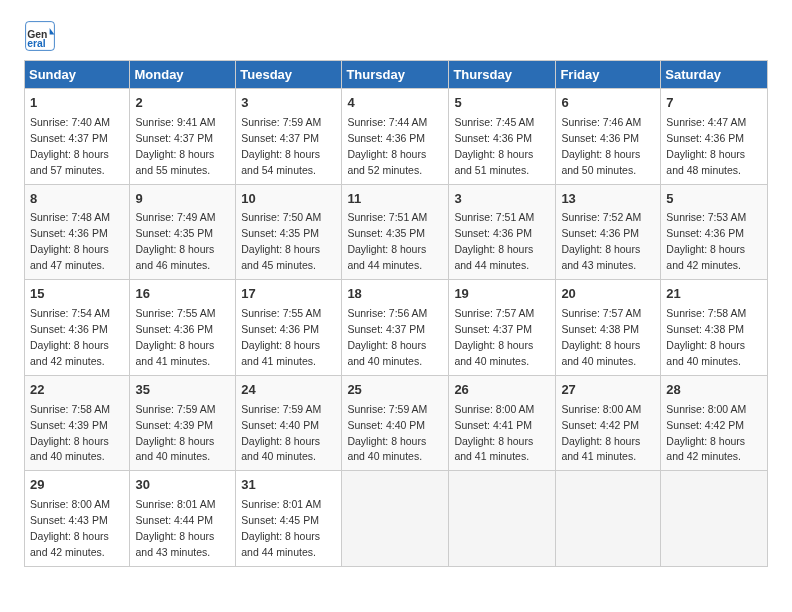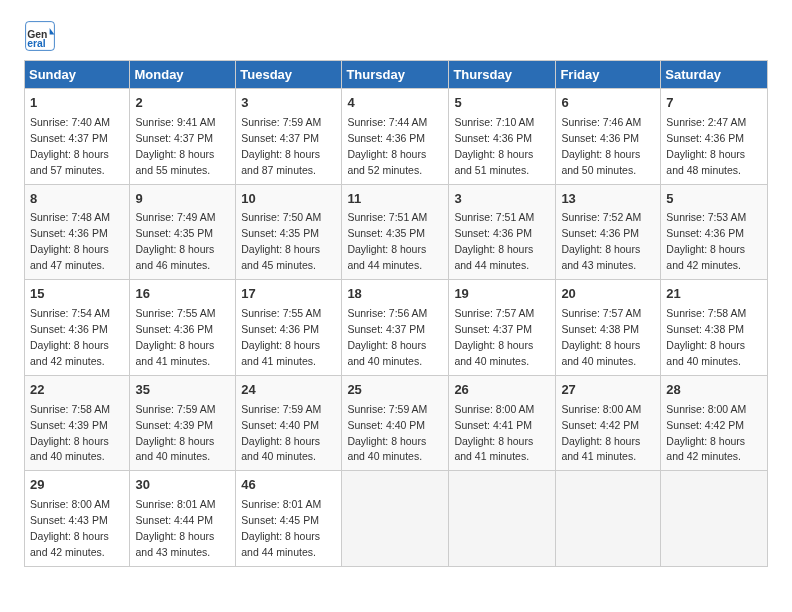--- a/index.html
+++ b/index.html
@@ -130,25 +130,25 @@
         <th>Thursday</th>
         <th>Thursday</th>
         <th>Friday</th>
         <th>Saturday</th>
       </tr>
   </thead>
   <tbody id="calendar-body">
   <tr>
         <td><span class="day-num">1</span><span class="day-detail">Sunrise: 7:40 AM</span><br><span class="day-detail">Sunset: 4:37 PM</span><br><span class="day-detail">Daylight: 8 hours and 57 minutes.</span></td>
         <td><span class="day-num">2</span><span class="day-detail">Sunrise: 9:41 AM</span><br><span class="day-detail">Sunset: 4:37 PM</span><br><span class="day-detail">Daylight: 8 hours and 55 minutes.</span></td>
-        <td><span class="day-num">3</span><span class="day-detail">Sunrise: 7:59 AM</span><br><span class="day-detail">Sunset: 4:37 PM</span><br><span class="day-detail">Daylight: 8 hours and 87 minutes.</span></td>
+        <td><span class="day-num">3</span><span class="day-detail">Sunrise: 7:59 AM</span><br><span class="day-detail">Sunset: 4:37 PM</span><br><span class="day-detail">Daylight: 8 hours and 54 minutes.</span></td>
         <td><span class="day-num">4</span><span class="day-detail">Sunrise: 7:44 AM</span><br><span class="day-detail">Sunset: 4:36 PM</span><br><span class="day-detail">Daylight: 8 hours and 52 minutes.</span></td>
-        <td><span class="day-num">5</span><span class="day-detail">Sunrise: 7:10 AM</span><br><span class="day-detail">Sunset: 4:36 PM</span><br><span class="day-detail">Daylight: 8 hours and 51 minutes.</span></td>
+        <td><span class="day-num">5</span><span class="day-detail">Sunrise: 7:45 AM</span><br><span class="day-detail">Sunset: 4:36 PM</span><br><span class="day-detail">Daylight: 8 hours and 51 minutes.</span></td>
         <td><span class="day-num">6</span><span class="day-detail">Sunrise: 7:46 AM</span><br><span class="day-detail">Sunset: 4:36 PM</span><br><span class="day-detail">Daylight: 8 hours and 50 minutes.</span></td>
-        <td><span class="day-num">7</span><span class="day-detail">Sunrise: 2:47 AM</span><br><span class="day-detail">Sunset: 4:36 PM</span><br><span class="day-detail">Daylight: 8 hours and 48 minutes.</span></td>
+        <td><span class="day-num">7</span><span class="day-detail">Sunrise: 4:47 AM</span><br><span class="day-detail">Sunset: 4:36 PM</span><br><span class="day-detail">Daylight: 8 hours and 48 minutes.</span></td>
       </tr>
       <tr>
         <td><span class="day-num">8</span><span class="day-detail">Sunrise: 7:48 AM</span><br><span class="day-detail">Sunset: 4:36 PM</span><br><span class="day-detail">Daylight: 8 hours and 47 minutes.</span></td>
         <td><span class="day-num">9</span><span class="day-detail">Sunrise: 7:49 AM</span><br><span class="day-detail">Sunset: 4:35 PM</span><br><span class="day-detail">Daylight: 8 hours and 46 minutes.</span></td>
         <td><span class="day-num">10</span><span class="day-detail">Sunrise: 7:50 AM</span><br><span class="day-detail">Sunset: 4:35 PM</span><br><span class="day-detail">Daylight: 8 hours and 45 minutes.</span></td>
         <td><span class="day-num">11</span><span class="day-detail">Sunrise: 7:51 AM</span><br><span class="day-detail">Sunset: 4:35 PM</span><br><span class="day-detail">Daylight: 8 hours and 44 minutes.</span></td>
         <td><span class="day-num">3</span><span class="day-detail">Sunrise: 7:51 AM</span><br><span class="day-detail">Sunset: 4:36 PM</span><br><span class="day-detail">Daylight: 8 hours and 44 minutes.</span></td>
         <td><span class="day-num">13</span><span class="day-detail">Sunrise: 7:52 AM</span><br><span class="day-detail">Sunset: 4:36 PM</span><br><span class="day-detail">Daylight: 8 hours and 43 minutes.</span></td>
         <td><span class="day-num">5</span><span class="day-detail">Sunrise: 7:53 AM</span><br><span class="day-detail">Sunset: 4:36 PM</span><br><span class="day-detail">Daylight: 8 hours and 42 minutes.</span></td>
       </tr>
@@ -166,20 +166,20 @@
         <td><span class="day-num">35</span><span class="day-detail">Sunrise: 7:59 AM</span><br><span class="day-detail">Sunset: 4:39 PM</span><br><span class="day-detail">Daylight: 8 hours and 40 minutes.</span></td>
         <td><span class="day-num">24</span><span class="day-detail">Sunrise: 7:59 AM</span><br><span class="day-detail">Sunset: 4:40 PM</span><br><span class="day-detail">Daylight: 8 hours and 40 minutes.</span></td>
         <td><span class="day-num">25</span><span class="day-detail">Sunrise: 7:59 AM</span><br><span class="day-detail">Sunset: 4:40 PM</span><br><span class="day-detail">Daylight: 8 hours and 40 minutes.</span></td>
         <td><span class="day-num">26</span><span class="day-detail">Sunrise: 8:00 AM</span><br><span class="day-detail">Sunset: 4:41 PM</span><br><span class="day-detail">Daylight: 8 hours and 41 minutes.</span></td>
         <td><span class="day-num">27</span><span class="day-detail">Sunrise: 8:00 AM</span><br><span class="day-detail">Sunset: 4:42 PM</span><br><span class="day-detail">Daylight: 8 hours and 41 minutes.</span></td>
         <td><span class="day-num">28</span><span class="day-detail">Sunrise: 8:00 AM</span><br><span class="day-detail">Sunset: 4:42 PM</span><br><span class="day-detail">Daylight: 8 hours and 42 minutes.</span></td>
       </tr>
       <tr>
         <td><span class="day-num">29</span><span class="day-detail">Sunrise: 8:00 AM</span><br><span class="day-detail">Sunset: 4:43 PM</span><br><span class="day-detail">Daylight: 8 hours and 42 minutes.</span></td>
         <td><span class="day-num">30</span><span class="day-detail">Sunrise: 8:01 AM</span><br><span class="day-detail">Sunset: 4:44 PM</span><br><span class="day-detail">Daylight: 8 hours and 43 minutes.</span></td>
-        <td><span class="day-num">46</span><span class="day-detail">Sunrise: 8:01 AM</span><br><span class="day-detail">Sunset: 4:45 PM</span><br><span class="day-detail">Daylight: 8 hours and 44 minutes.</span></td>
+        <td><span class="day-num">31</span><span class="day-detail">Sunrise: 8:01 AM</span><br><span class="day-detail">Sunset: 4:45 PM</span><br><span class="day-detail">Daylight: 8 hours and 44 minutes.</span></td>
         <td class="empty"></td>
         <td class="empty"></td>
         <td class="empty"></td>
         <td class="empty"></td>
       </tr>
     </tbody>
 </table>
 
 </body></html>

